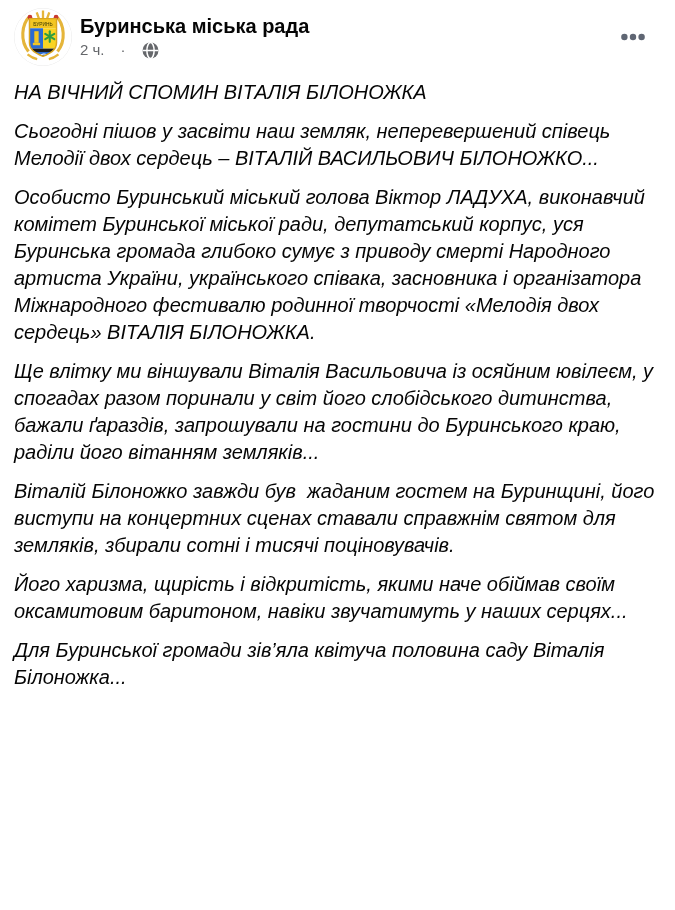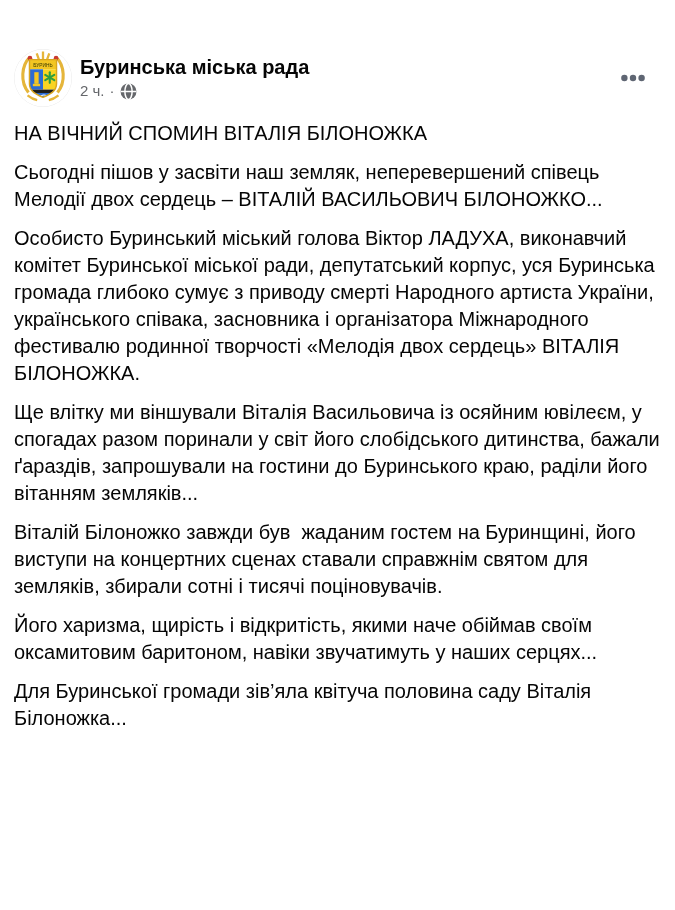--- a/index.html
+++ b/index.html
@@ -11,21 +11,20 @@
     width: 675px;
     height: 910px;
     overflow: hidden;
     font-family: "Liberation Sans", "DejaVu Sans", sans-serif;
     color: #050505;
   }
   .fb-post {
     position: relative;
     width: 675px;
     background: #ffffff;
-    margin-top: 41px;
   }
   .post-header {
     display: flex;
     align-items: flex-start;
     padding: 8px 16px 0 14px;
   }
   .avatar {
     width: 58px;
     height: 58px;
     border-radius: 50%;
@@ -45,21 +44,21 @@
     font-size: 20px;
     line-height: 24px;
     font-weight: bold;
     color: #050505;
     cursor: pointer;
     white-space: nowrap;
   }
   .post-meta {
     display: flex;
     align-items: center;
-    gap: 5px;
+    gap: 16px;
     margin-top: 3px;
     font-size: 15px;
     line-height: 18px;
     color: #65676b;
   }
   .post-meta .globe { display: inline-flex; margin-top: 1px; }
   .more-btn {
     position: absolute;
     top: 24px;
     right: 28px;
@@ -75,20 +74,21 @@
   }
   .post-body {
     padding: 13px 15px 0 14px;
     font-size: 20px;
     line-height: 27px;
     color: #050505;
   }
   .post-body p {
     margin: 0 0 12px 0;
     white-space: pre-wrap;
+    font-style: italic;
   }
 </style>
 </head>
 <body>
 
 <div class="fb-post">
 
   <div class="post-header">
 
     <div class="avatar">

